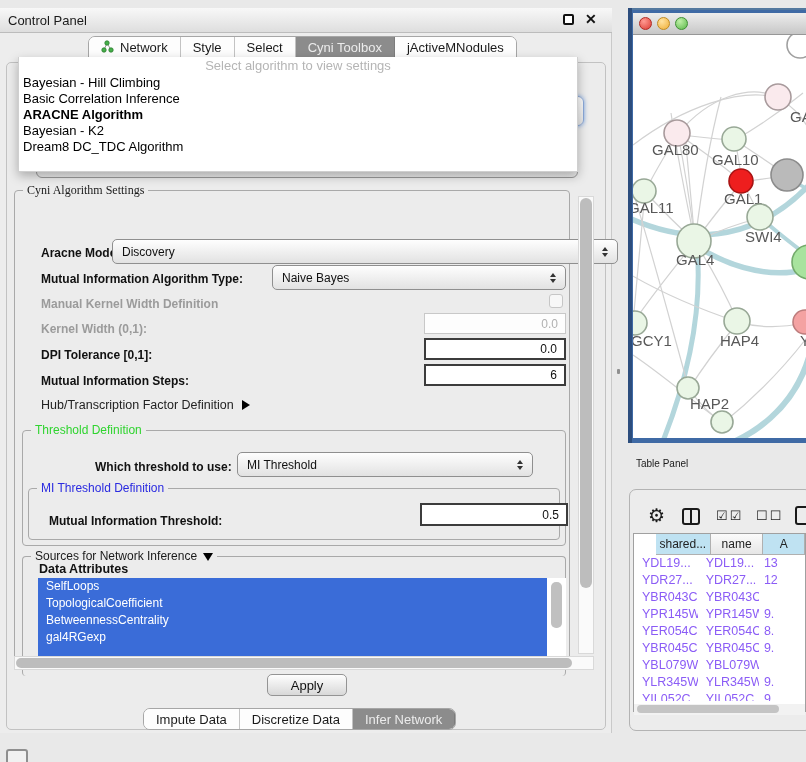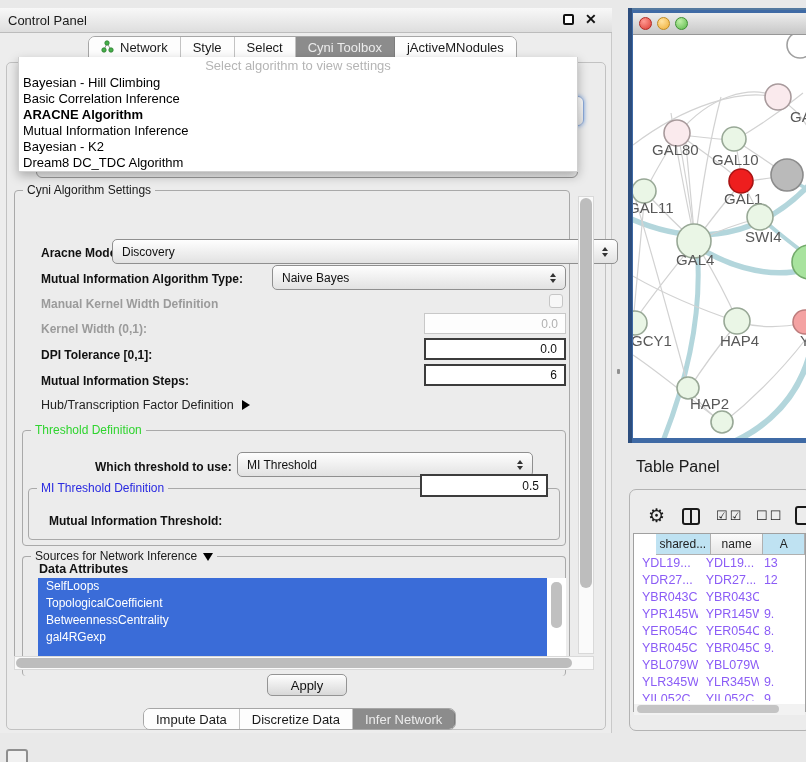--- a/index.html
+++ b/index.html
@@ -109,21 +109,21 @@
   #light-red    { left:639px; background:radial-gradient(circle at 35% 30%, #ff9b92, #dc3c34); border:1px solid #b02a24; }
   #light-yellow { left:657px; background:radial-gradient(circle at 35% 30%, #ffe2a0, #efae35); border:1px solid #c08a22; }
   #light-green  { left:675px; background:radial-gradient(circle at 35% 30%, #c0f0a8, #5bb84a); border:1px solid #3f8f33; }
   #net-canvas { left:633px; top:35px; width:174px; height:403px; background:#fff; overflow:hidden; }
   .node-label { font-family:"Liberation Sans", sans-serif; font-size:15px; fill:#585858; }
 
   
   #divider-dot { left:617px; top:369px; width:3px; height:5px; background:#8f8f8f; border-radius:1px; }
 
   
-  #tp-title { left:636px; top:458px; font-size:16px; color:#1a1a1a; }
+  #tp-title { left:636px; top:458px; font-size:10px; color:#1a1a1a; }
   #tp-panel { left:629px; top:489px; width:183px; height:242px; background:#ececec;
     border:1px solid #b3b3b3; border-radius:7px; }
   #gear-icon { left:648px; top:504px; font-size:19px; color:#1a1a1a; }
   #columns-icon { left:682px; top:508px; width:18px; height:17px; border:2px solid #1a1a1a; border-radius:3px; }
   #columns-icon::after { content:""; position:absolute; left:6px; top:0; width:2px; height:13px; background:#1a1a1a; }
   #cols-checked { left:716px; top:508px; font-size:13px; color:#222; letter-spacing:2px; }
   #cols-unchecked { left:756px; top:508px; font-size:13px; color:#222; letter-spacing:2px; }
   #panel-partial-icon { left:795px; top:506px; width:16px; height:19px; border:2px solid #1a1a1a; border-radius:3px; }
 
   #tp-table { left:633px; top:533px; width:173px; height:179px; border:1px solid #a0a0a0; background:#fff; overflow:hidden; z-index:3;padding-left:22px; }
@@ -187,27 +187,26 @@
   <div class="abs" id="behind-combo-network">
     <span>galFiltered.sif default node</span>
   </div>
 
   <div class="abs" id="algo-popup">
     <div id="algo-placeholder">Select algorithm to view settings</div>
     <div id="algo-items">
         <div class="pop-item">Bayesian - Hill Climbing</div>
         <div class="pop-item">Basic Correlation Inference</div>
         <div class="pop-item bold">ARACNE Algorithm</div>
-        <div class="pop-item">Mutual Information Inference</div>
         <div class="pop-item">Bayesian - K2</div>
         <div class="pop-item">Dream8 DC_TDC Algorithm</div>
       </div>
   </div>
 
-  <div class="abs groupbox" style="left:14px; top:190px; width:556px; height:470px;">
+  <div class="abs groupbox" style="left:14px; top:190px; width:556px; height:470px;font-family:Liberation Serif, serif;">
     <span class="grouptitle t-black">Cyni Algorithm Settings</span>
   </div>
 
 
   <div class="abs lbl" style="left:30px; top:246px;">Aracne Mode:</div>
   <div class="abs combo" style="left:112px; top:239px; width:506px; height:25px;">
     <span>Discovery</span>
     <span class="arrows">
         <span class="arr-up"></span>
         <span class="arr-dn"></span>
@@ -248,21 +247,21 @@
     <span class="arrows">
         <span class="arr-up"></span>
         <span class="arr-dn"></span>
       </span>
   </div>
 
   <div class="abs groupbox" style="left:28px; top:488px; width:532px; height:52px;">
     <span class="grouptitle t-blue">MI Threshold Definition</span>
   </div>
   <div class="abs lbl" style="left:38px; top:514px;">Mutual Information Threshold:</div>
-  <div class="abs field strong" style="left:420px; top:474px; width:128px; height:23px;">0.5</div>
+  <div class="abs field strong" style="left:420px; top:503px; width:148px; height:23px;">0.5</div>
 
   <div class="abs groupbox" style="left:22px; top:556px; width:544px; height:120px; border-bottom:none;">
     <span class="grouptitle t-black"><span>Sources for Network Inference</span><span class="tri-down"></span></span>
   </div>
   <div class="abs lbl" style="left:28px; top:562px; font-size:12.5px;">Data Attributes</div>
 
   <div class="abs" id="attr-list">
       <div class="attr-item" style="background: rgb(58, 108, 216);">SelfLoops</div>
       <div class="attr-item" style="background: rgb(58, 108, 216);">TopologicalCoefficient</div>
       <div class="attr-item" style="background: rgb(58, 108, 216);">BetweennessCentrality</div>

